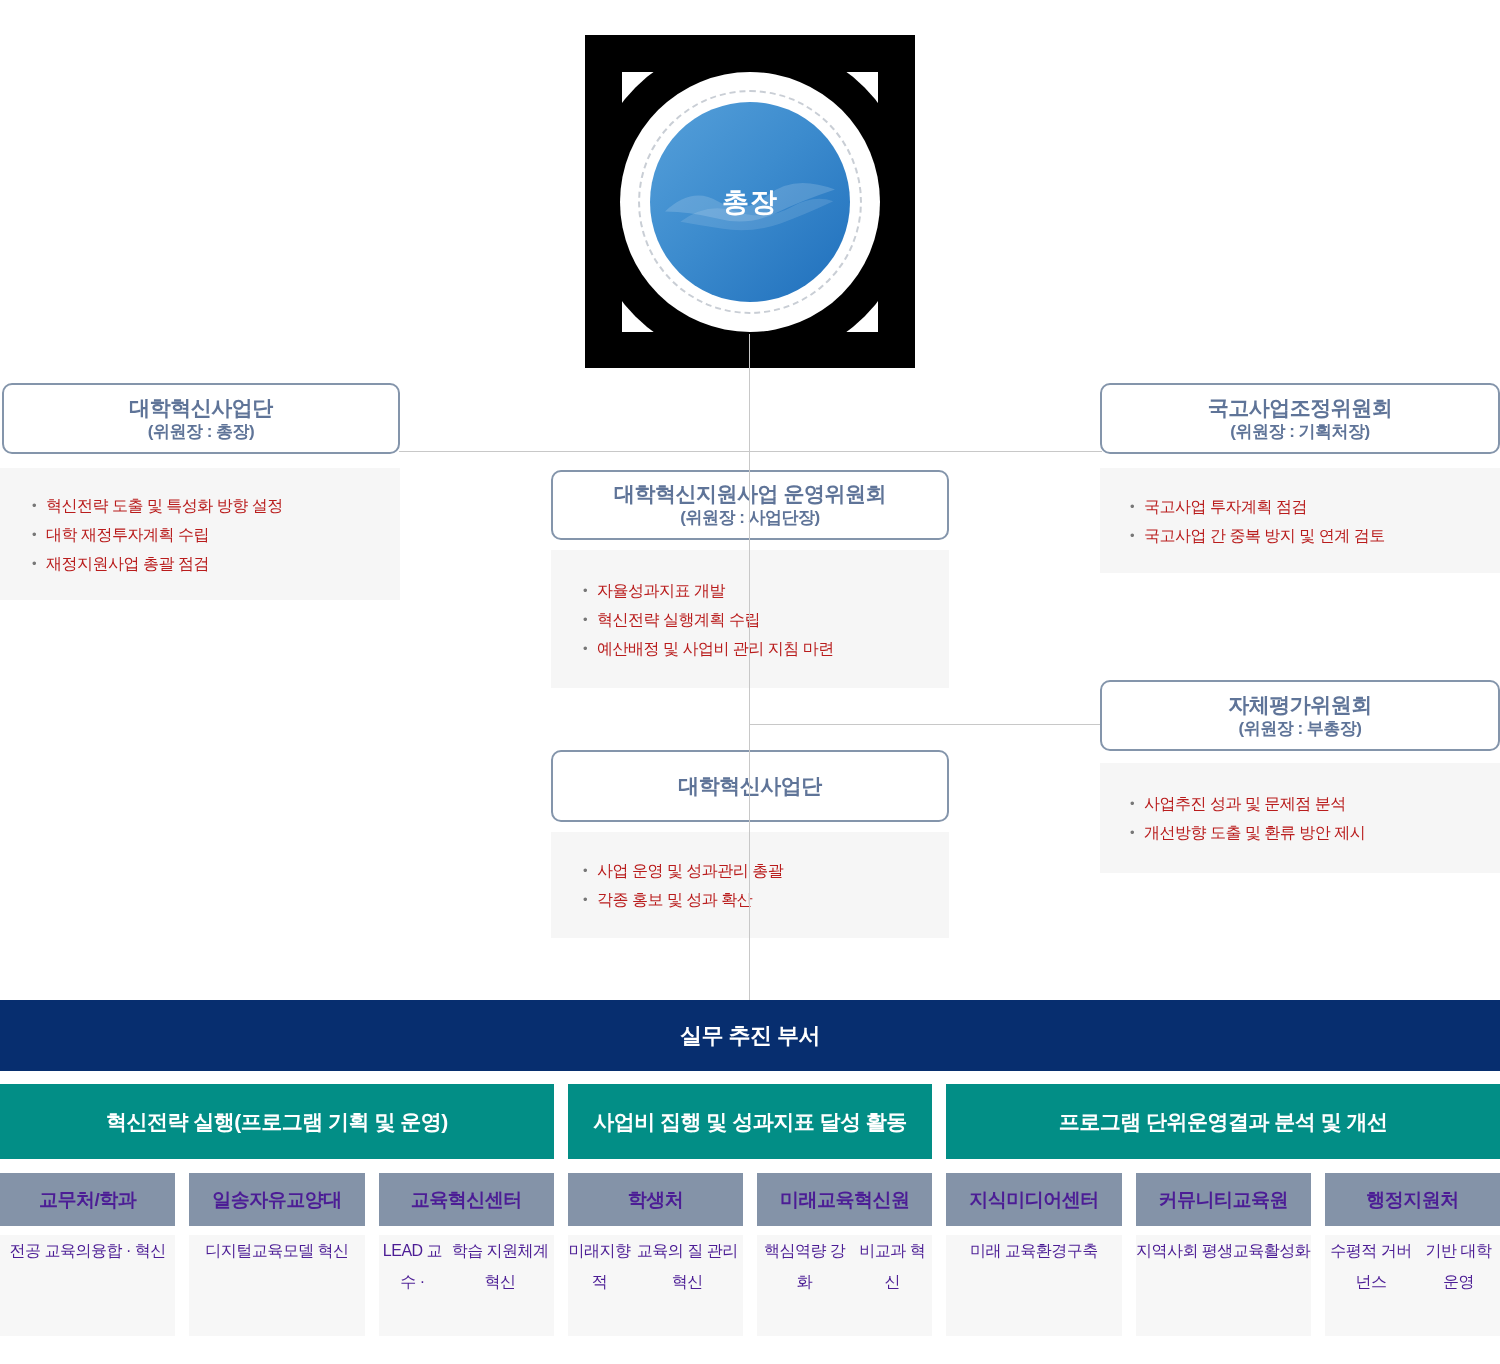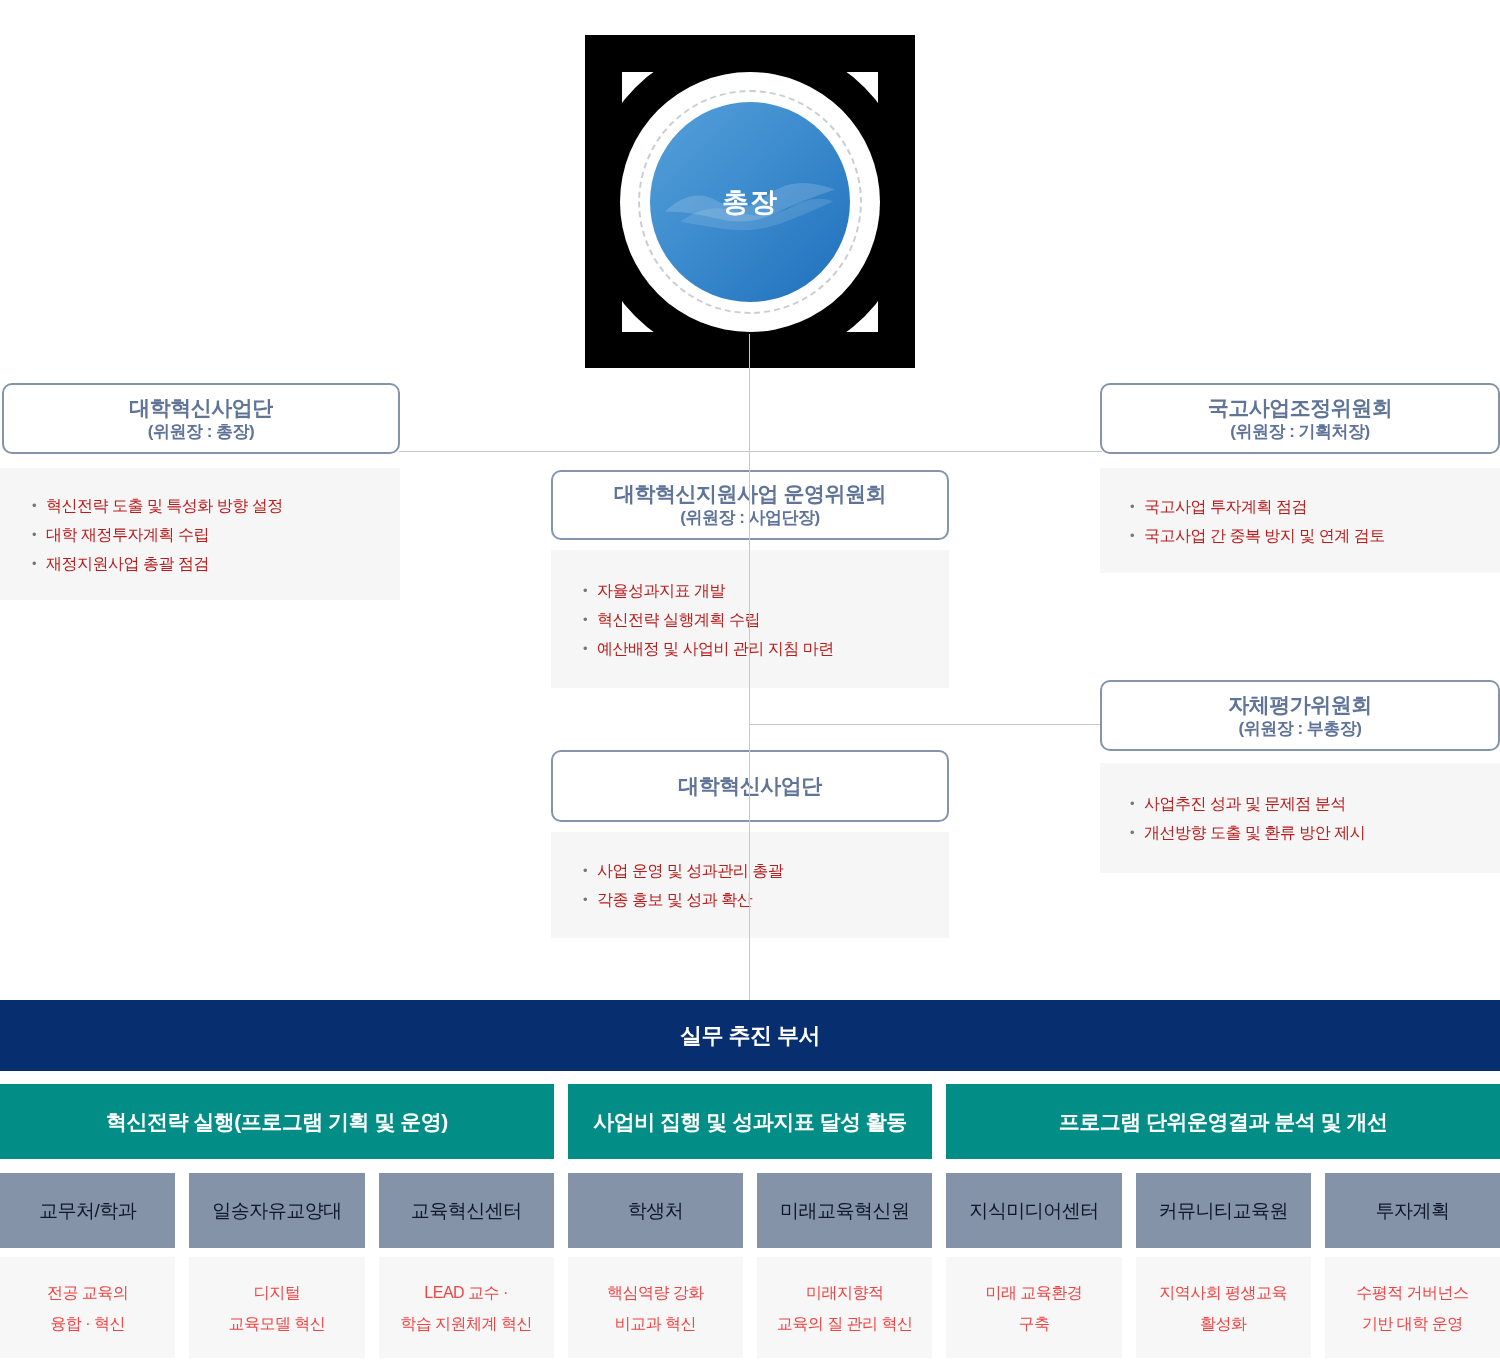--- a/index.html
+++ b/index.html
@@ -49,25 +49,25 @@
   
   .bottom { position:absolute; left:0; top:1000px; width:1500px; z-index:2; }
   .navy-bar { height:71px; background:#072e6f; color:#fff; font-size:22px; font-weight:bold;
               display:flex; align-items:center; justify-content:center; letter-spacing:-0.5px; }
   .grid { display:grid; grid-template-columns:repeat(8,1fr); column-gap:14px; }
   .teal-grid { margin-top:13px; }
   .teal { height:75px; background:#028e86; color:#fff; font-size:21px; font-weight:bold;
           display:flex; align-items:center; justify-content:center; letter-spacing:-0.5px; }
   .g1 { grid-column:1/4; } .g2 { grid-column:4/6; } .g3 { grid-column:6/9; }
   .dept-grid { margin-top:14px; }
-  .dept-head { height:75px; background:#8493a8; color:#0f172a; font-size:19px; font-weight:400;
+  .dept-head { height:53px; background:#8493a8; color:#4c1d95; font-size:19px; font-weight:700;
                display:flex; align-items:center; justify-content:center; letter-spacing:-0.5px; }
   .role-grid { margin-top:9px; }
-  .dept-body { height:101px; background:#f7f7f7; color:#ef4444; font-size:16px; line-height:31px;
-               display:flex; flex-direction:column; justify-content:center;
+  .dept-body { height:101px; background:#f7f7f7; color:#4c1d95; font-size:16px; line-height:31px;
+               display:flex; flex-direction:row; justify-content:center;
                text-align:center; letter-spacing:-0.5px; }
 </style>
 </head>
 <body>
 
 <div class="canvas">
 
   <div class="line v-main"></div>
   <div class="line h-top"></div>
   <div class="line h-mid"></div>
@@ -154,45 +154,45 @@
     </div>
 
     <div class="grid dept-grid">
       <div class="dept-head">교무처/학과</div>
       <div class="dept-head">일송자유교양대</div>
       <div class="dept-head">교육혁신센터</div>
       <div class="dept-head">학생처</div>
       <div class="dept-head">미래교육혁신원</div>
       <div class="dept-head">지식미디어센터</div>
       <div class="dept-head">커뮤니티교육원</div>
-      <div class="dept-head">투자계획</div>
+      <div class="dept-head">행정지원처</div>
     </div>
 
     <div class="grid role-grid">
       <div class="dept-body">
         <span>전공 교육의</span>
         <span>융합 · 혁신</span>
       </div>
       <div class="dept-body">
         <span>디지털</span>
         <span>교육모델 혁신</span>
       </div>
       <div class="dept-body">
         <span>LEAD 교수 ·</span>
         <span>학습 지원체계 혁신</span>
       </div>
       <div class="dept-body">
+        <span>미래지향적</span>
+        <span>교육의 질 관리 혁신</span>
+      </div>
+      <div class="dept-body">
         <span>핵심역량 강화</span>
         <span>비교과 혁신</span>
       </div>
       <div class="dept-body">
-        <span>미래지향적</span>
-        <span>교육의 질 관리 혁신</span>
-      </div>
-      <div class="dept-body">
         <span>미래 교육환경</span>
         <span>구축</span>
       </div>
       <div class="dept-body">
         <span>지역사회 평생교육</span>
         <span>활성화</span>
       </div>
       <div class="dept-body">
         <span>수평적 거버넌스</span>
         <span>기반 대학 운영</span>

